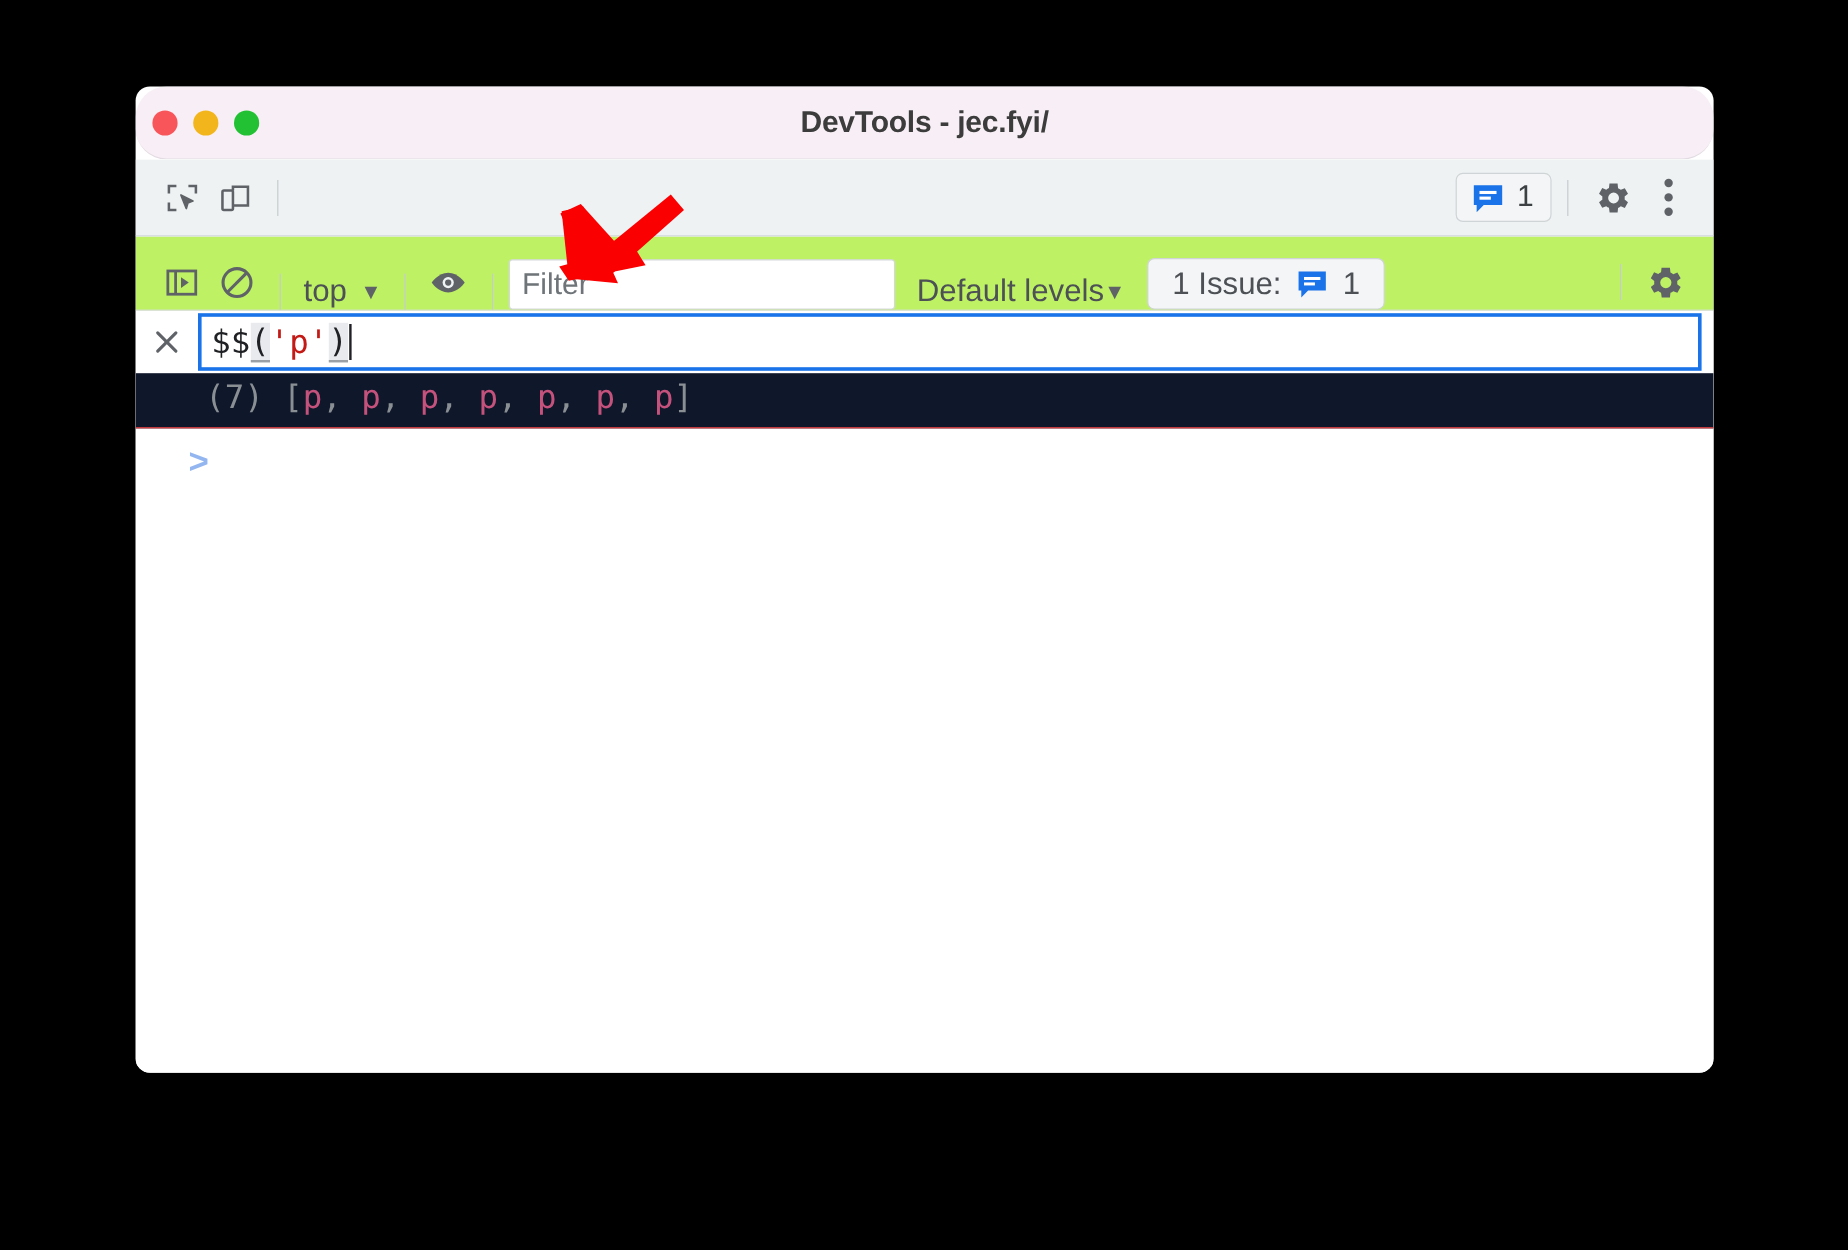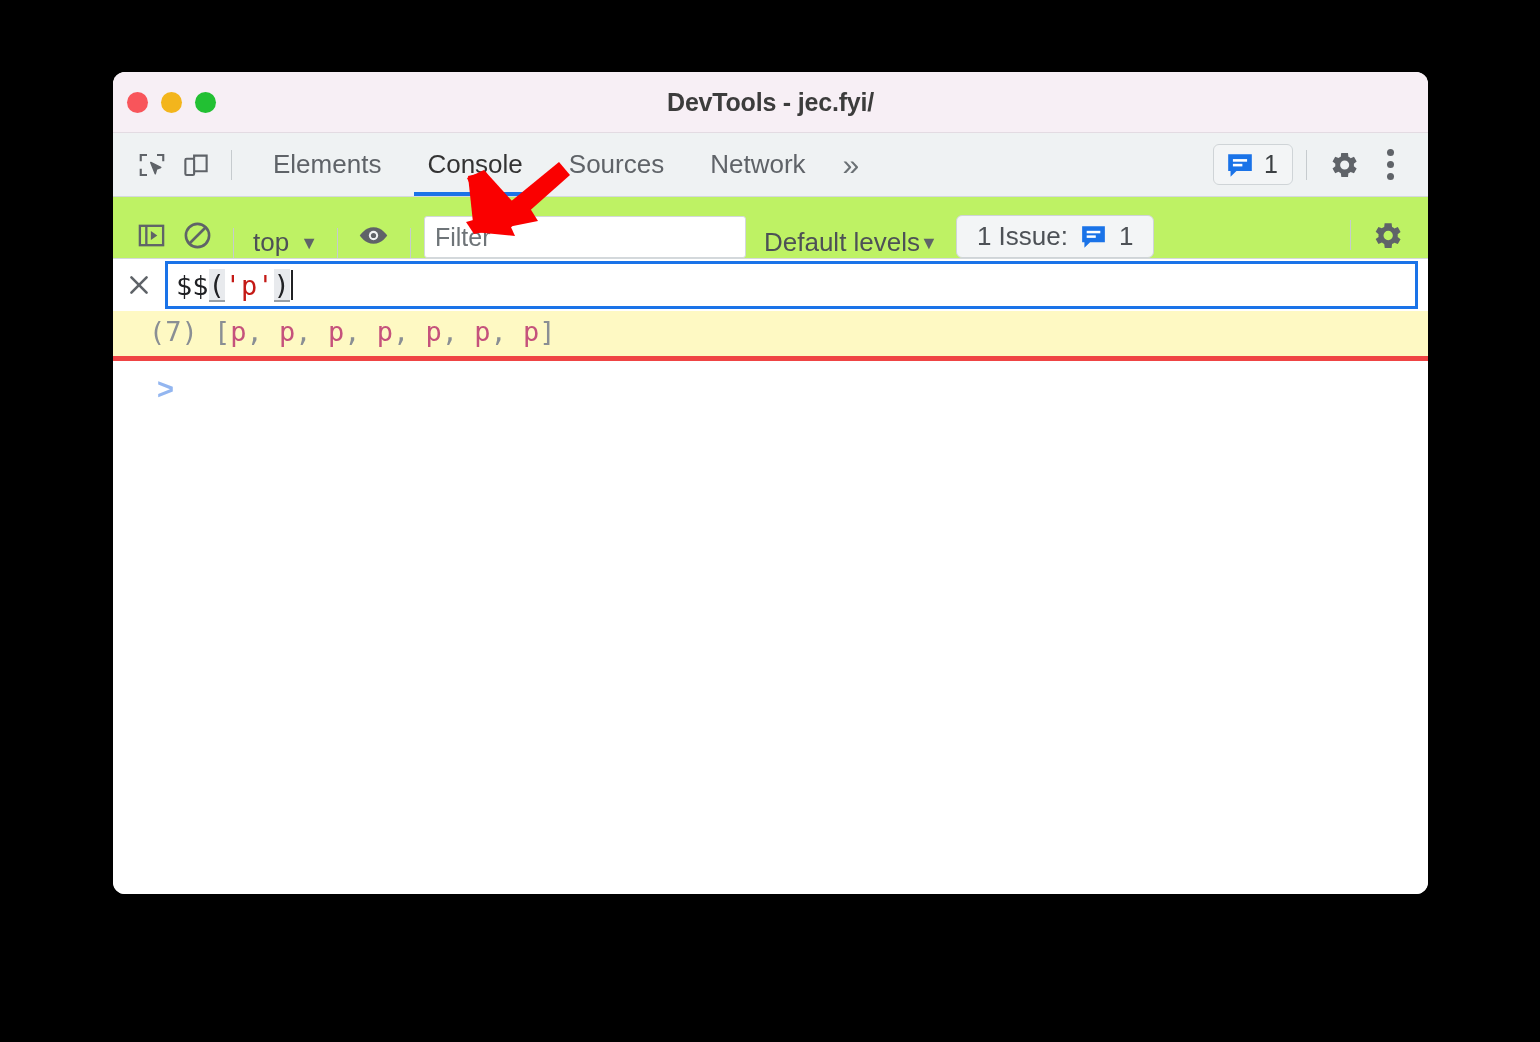--- a/index.html
+++ b/index.html
@@ -20,21 +20,21 @@
     border-radius: 12px;
     overflow: hidden;
   }
 
   
   .titlebar {
     position: relative;
     height: 61px;
     background: #f7eff5;
     border-bottom: 1px solid #e3dbe2;
-    display: flex; align-items: center;
+    display: flex; align-items: center; border-radius: 26px;
   }
   .traffic { display: flex; align-items: center; gap: 13px; margin-left: 14px; }
   .light { width: 21px; height: 21px; border-radius: 50%; }
   .light.red    { background: #f8555b; }
   .light.yellow { background: #f3b51c; }
   .light.green  { background: #22c033; }
   .title-text {
     position: absolute; left: 0; right: 0; text-align: center;
     font-size: 25px; font-weight: bold; color: #3c3c3c;
     letter-spacing: -0.2px;
@@ -164,23 +164,23 @@
   }
   .tok-str { color: #c41a16; }
   .caretbar {
     display: inline-block;
     width: 2px; height: 30px;
     background: #202124;
     margin-left: 1px;
     vertical-align: middle;
   }
   .result-row {
-    background: #fef9c3;
-    border-bottom: 5px solid #ef4444;
-    padding: 5px 0 9px 36px;
+    background: #0f172a;
+    border-bottom: 1px solid #ef4444;
+    padding: 5px 0 9px 58px;
     font-family: "DejaVu Sans Mono", monospace;
     font-size: 27px;
   }
   .res-count { color: #8a8f94; }
   .res-punct { color: #8a8f94; }
   .res-node  { color: #c5527c; }
   .prompt-row {
     display: flex; align-items: center;
     padding-left: 44px; height: 56px;
   }
@@ -219,27 +219,20 @@
         </svg>
       </div>
       <div class="tb-icon">
         <svg width="30" height="30" viewBox="0 0 24 24" fill="none" stroke="#5f6368" stroke-width="1.7">
           <rect x="3.5" y="7" width="7" height="13" rx="1"></rect>
           <path d="M10.5 7V4.5h10V17h-10"></path>
         </svg>
       </div>
       <div class="vsep"></div>
 
-      <div class="tabs">
-        <div class="tab">Elements</div>
-        <div class="tab active">Console</div>
-        <div class="tab">Sources</div>
-        <div class="tab">Network</div>
-        <div class="tab-more">»</div>
-      </div>
 
       <div class="tabbar-right">
         <div class="issues-pill">
           <svg width="30" height="26" viewBox="0 0 24 22">
             <path d="M2 2h20v14H9l-5 5v-5H2z" fill="#1a73e8"></path>
             <rect x="6" y="6" width="12" height="2.2" fill="#ffffff"></rect>
             <rect x="6" y="10" width="8" height="2.2" fill="#ffffff"></rect>
           </svg>
           <span class="count">1</span>
         </div>

